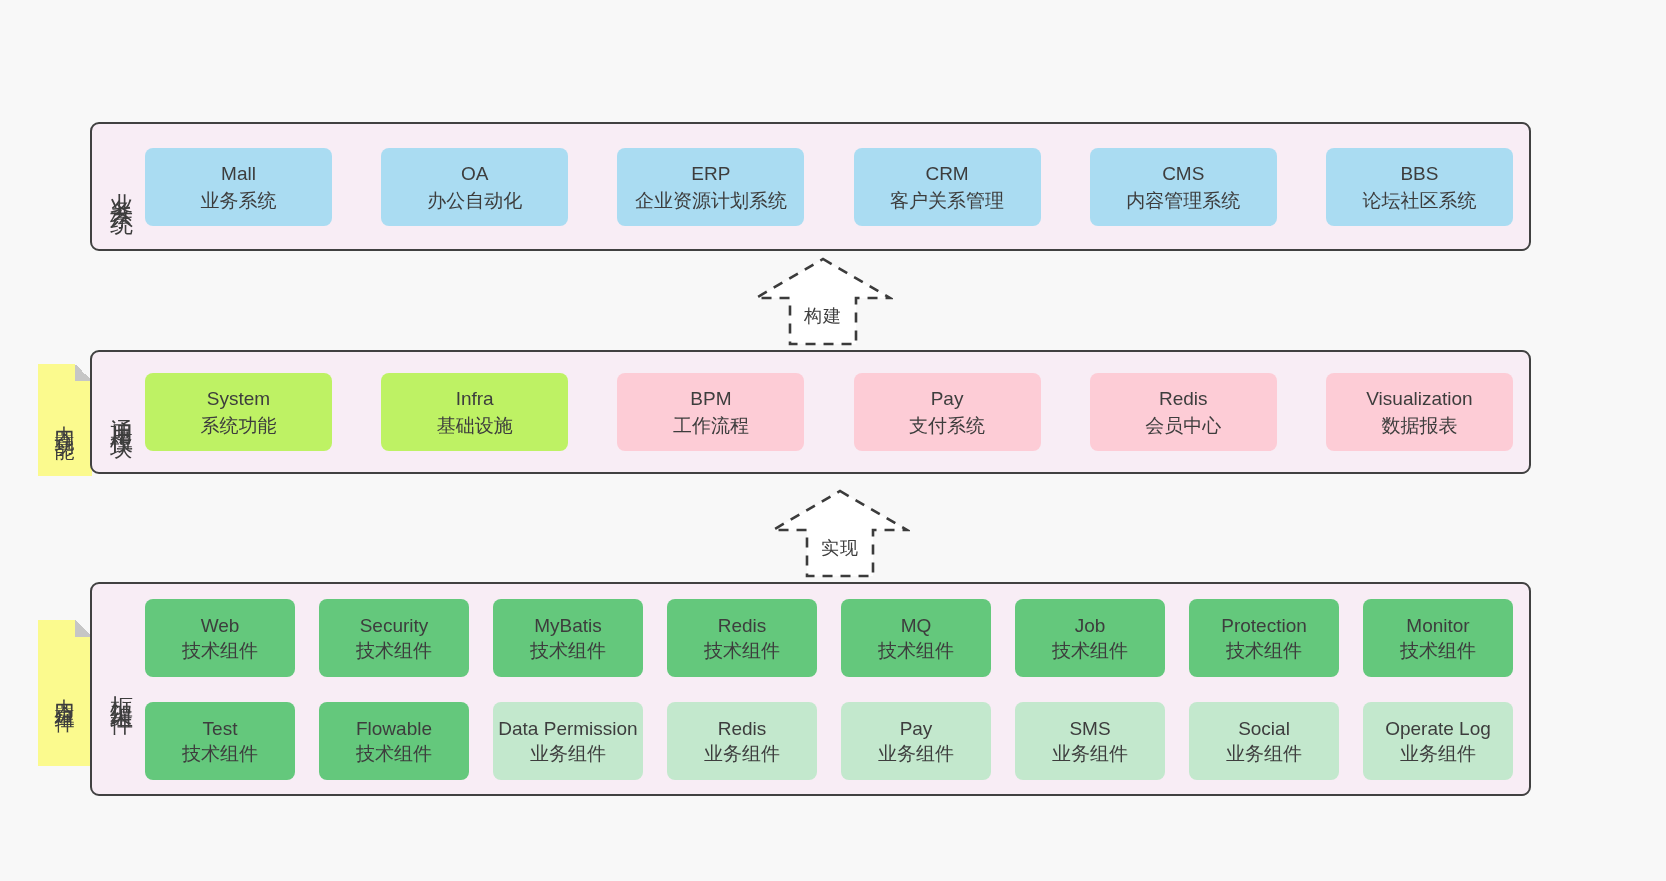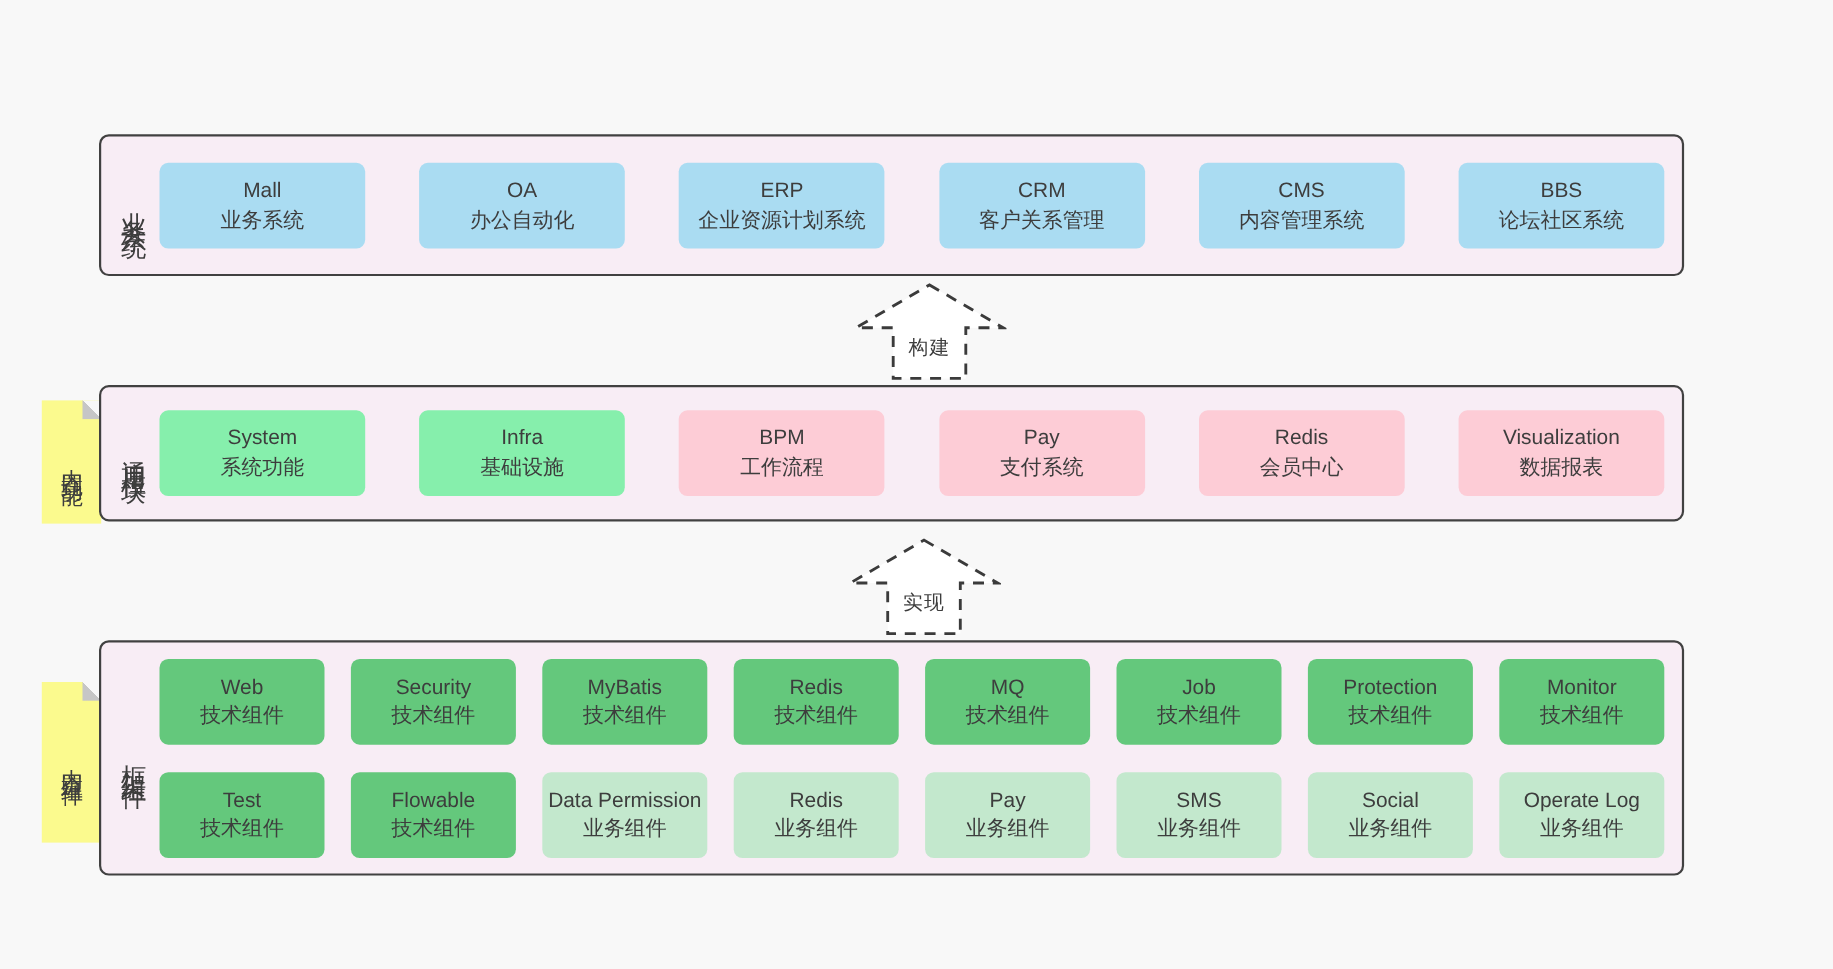--- a/index.html
+++ b/index.html
@@ -21,21 +21,21 @@
   .boxes{flex:1;display:flex;justify-content:space-between;align-items:center;}
   .rows{flex:1;display:flex;flex-direction:column;gap:25px;}
   .box{
     border-radius:8px;display:flex;flex-direction:column;justify-content:center;
     align-items:center;text-align:center;font-size:19px;line-height:27px;
     box-sizing:border-box;padding:2px 4px;
   }
   .box.wide{width:187px;height:78px;}
   .box.small{width:150px;height:78px;line-height:25px;}
   .blue{background:#aadcf2;}
-  .red{background:#86efac;}
+  .red{background:#bef264;}
   .pink{background:#fdccd6;}
   .green-dark{background:#64c87c;}
   .green-light{background:#c3e8cd;}
   .sticky{
     position:absolute;left:38px;width:54px;background:#fbfa8e;
     display:flex;align-items:center;justify-content:center;
   }
   .sticky-text{
     writing-mode:vertical-rl;text-orientation:upright;
     font-size:20px;letter-spacing:5px;line-height:1;
@@ -77,21 +77,21 @@
       <div>CMS</div>
       <div>内容管理系统</div>
     </div>
     <div class="box wide blue">
       <div>BBS</div>
       <div>论坛社区系统</div>
     </div>
   </div>
 </div>
 
-<div class="arrow" style="left:775px;top:256px;">
+<div class="arrow" style="left:753px;top:256px;">
   <svg width="140" height="92" viewBox="0 0 140 92">
     <polygon points="70,3 137,42 103,42 103,88 37,88 37,42 3,42" fill="#ffffff" stroke="#3b3b3b" stroke-width="2.6" stroke-dasharray="10 8"></polygon>
   </svg>
   <div class="arrow-label">构建</div>
 </div>
 
 <div class="sticky" style="top:364px;height:112px;">
   <div class="fold"></div>
   <div class="sticky-text">内置功能</div>
 </div>

